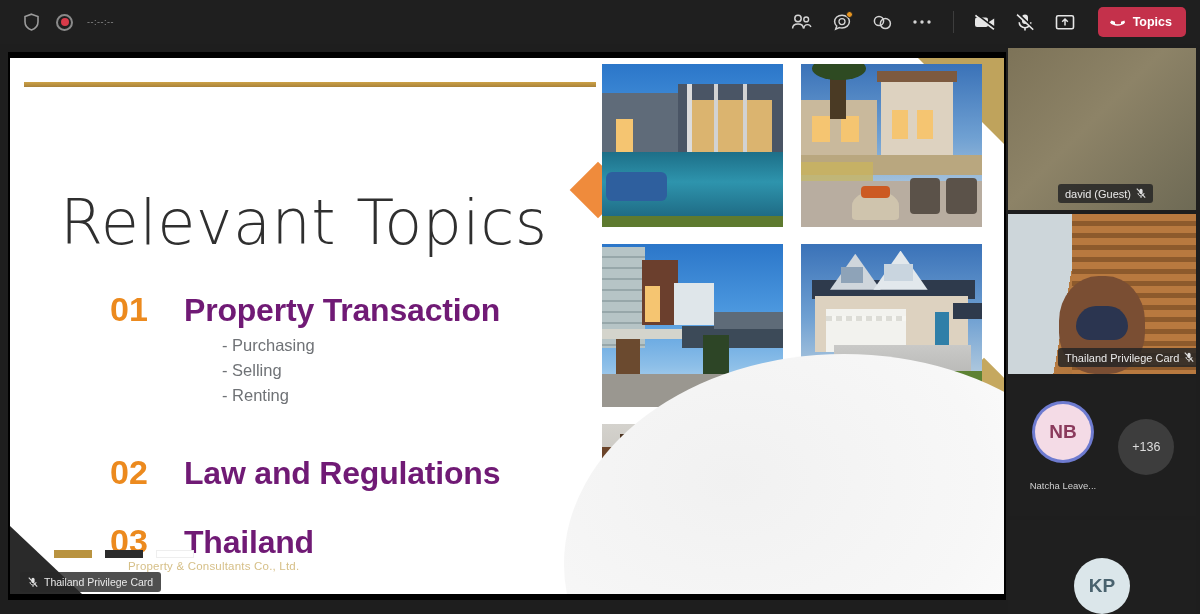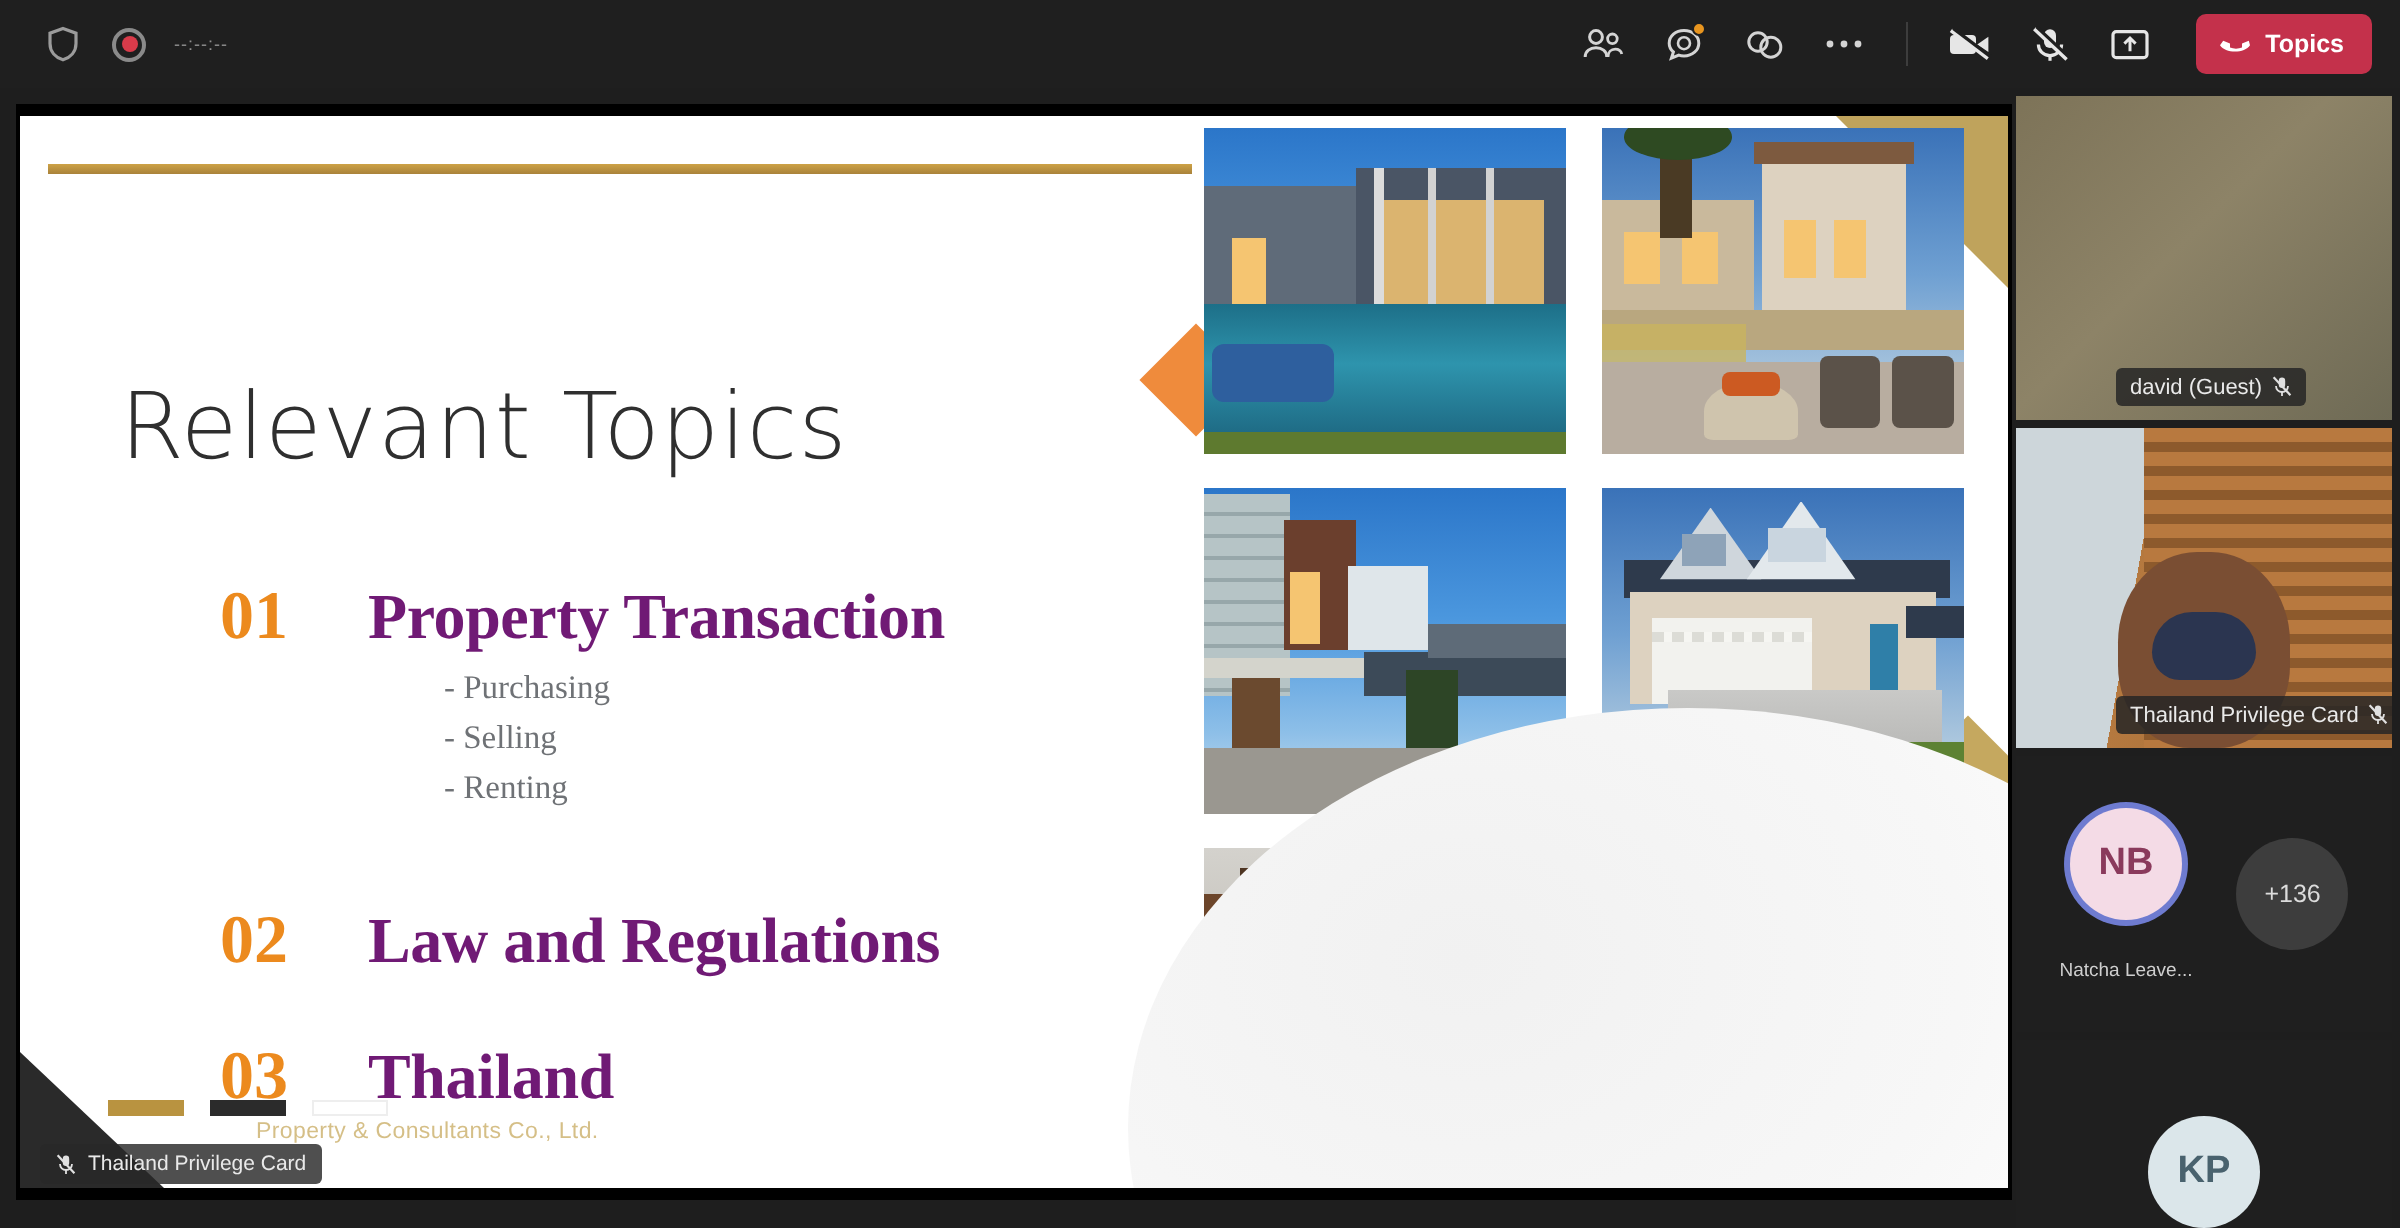--- a/index.html
+++ b/index.html
@@ -64,25 +64,25 @@
     position: absolute; right: 0; top: 0; width: 0; height: 0;
     border-top: 86px solid #bfa35c; border-left: 86px solid transparent;
   }
   .diamond { position: absolute; transform: rotate(45deg); }
   .d-orange { left: 568px; top: 112px; width: 40px; height: 40px; background: #ef8b3c; }
   .d-gold   { left: 954px; top: 308px; width: 40px; height: 40px; background: #c5a85f; }
   .d-dark   { left: 572px; top: 502px; width: 40px; height: 40px; background: #4c4f52; }
 
   .title {
     position: absolute; left: 50px; top: 128px;
-    font-size: 46px; font-weight: 300; color: #2f2f2f; letter-spacing: 0.5px;
+    font-size: 62px; font-weight: 300; color: #2f2f2f; letter-spacing: 0.5px;
     font-family: "DejaVu Sans", sans-serif;
   }
 
-  .topics { position: absolute; left: 100px; top: 232px; width: 470px; font-family: Liberation Serif, serif; }
+  .topics { position: absolute; left: 100px; top: 232px; width: 470px; }
   .topic-row { display: flex; align-items: baseline; gap: 18px; }
   .topic-num { font-size: 34px; font-weight: 700; color: #ec8a1e; min-width: 56px; }
   .topic-label { font-size: 32px; font-weight: 700; color: #701a75; letter-spacing: -0.2px; }
   .subitems { margin: 4px 0 0 112px; }
   .subitem { font-size: 16.5px; color: #6f7276; line-height: 1.5; }
   .gap-a { height: 46px; }
   .gap-b { height: 30px; }
 
   .barmarks { position: absolute; left: 44px; bottom: 36px; display: flex; gap: 13px; align-items: center; }
   .bm { width: 38px; height: 8px; }

